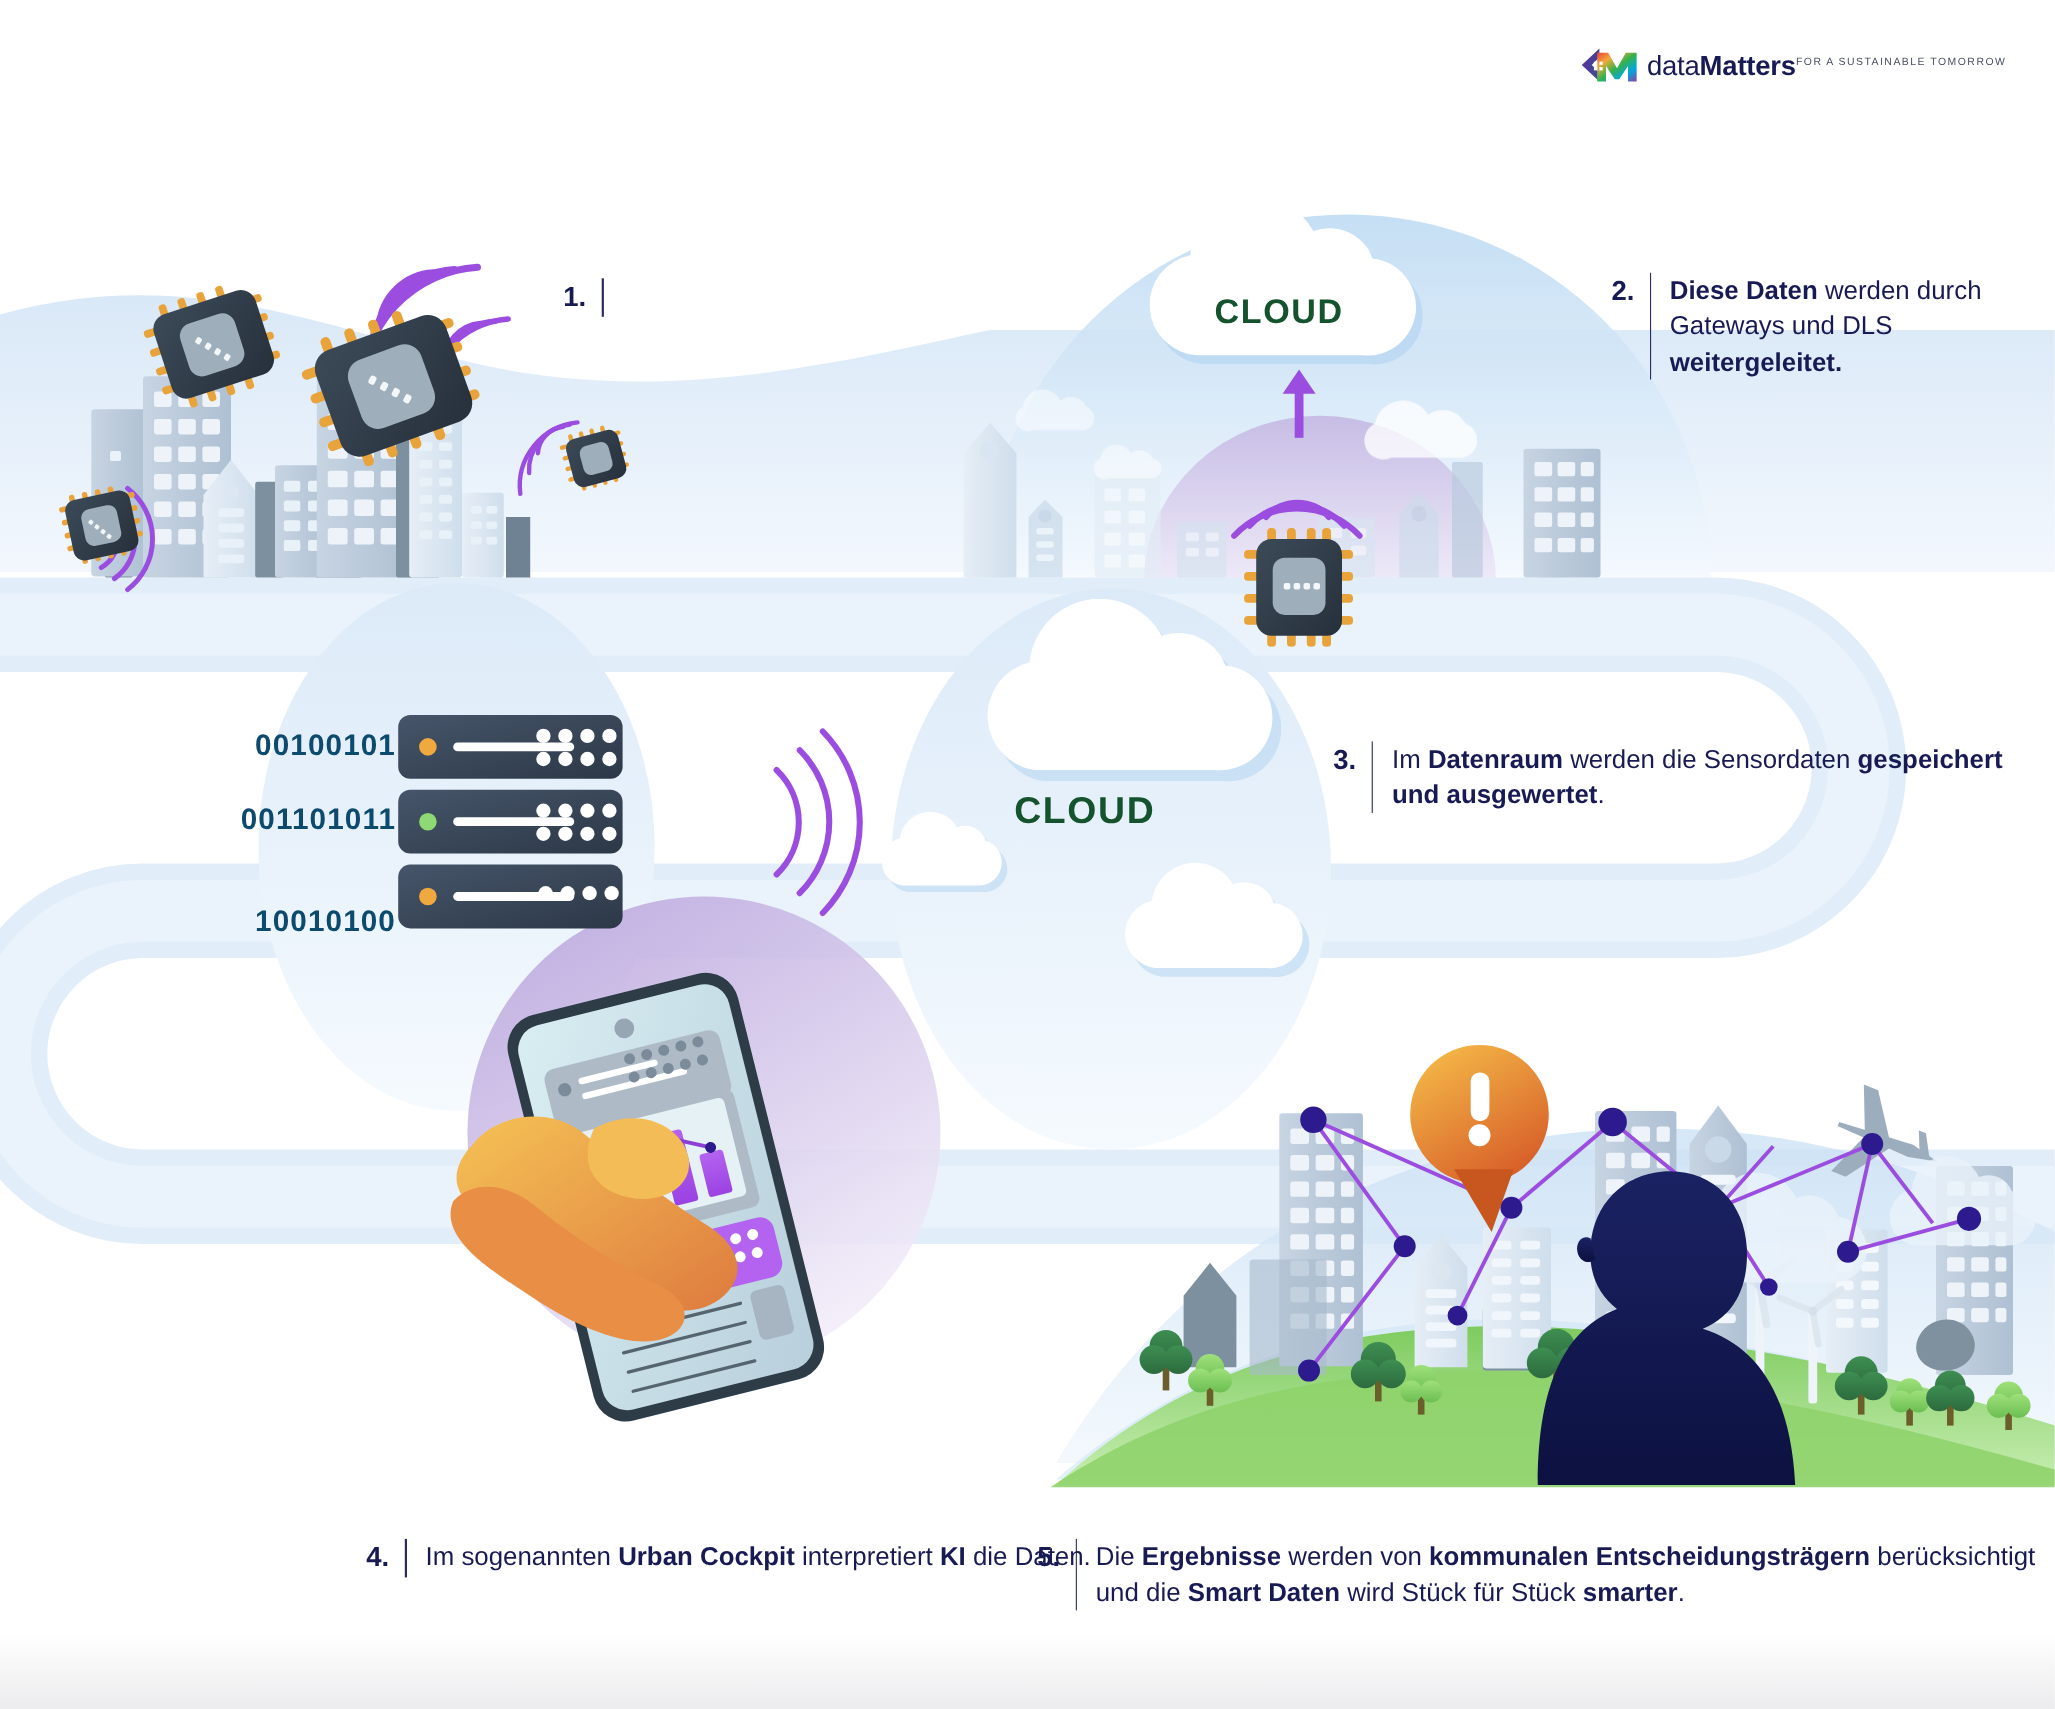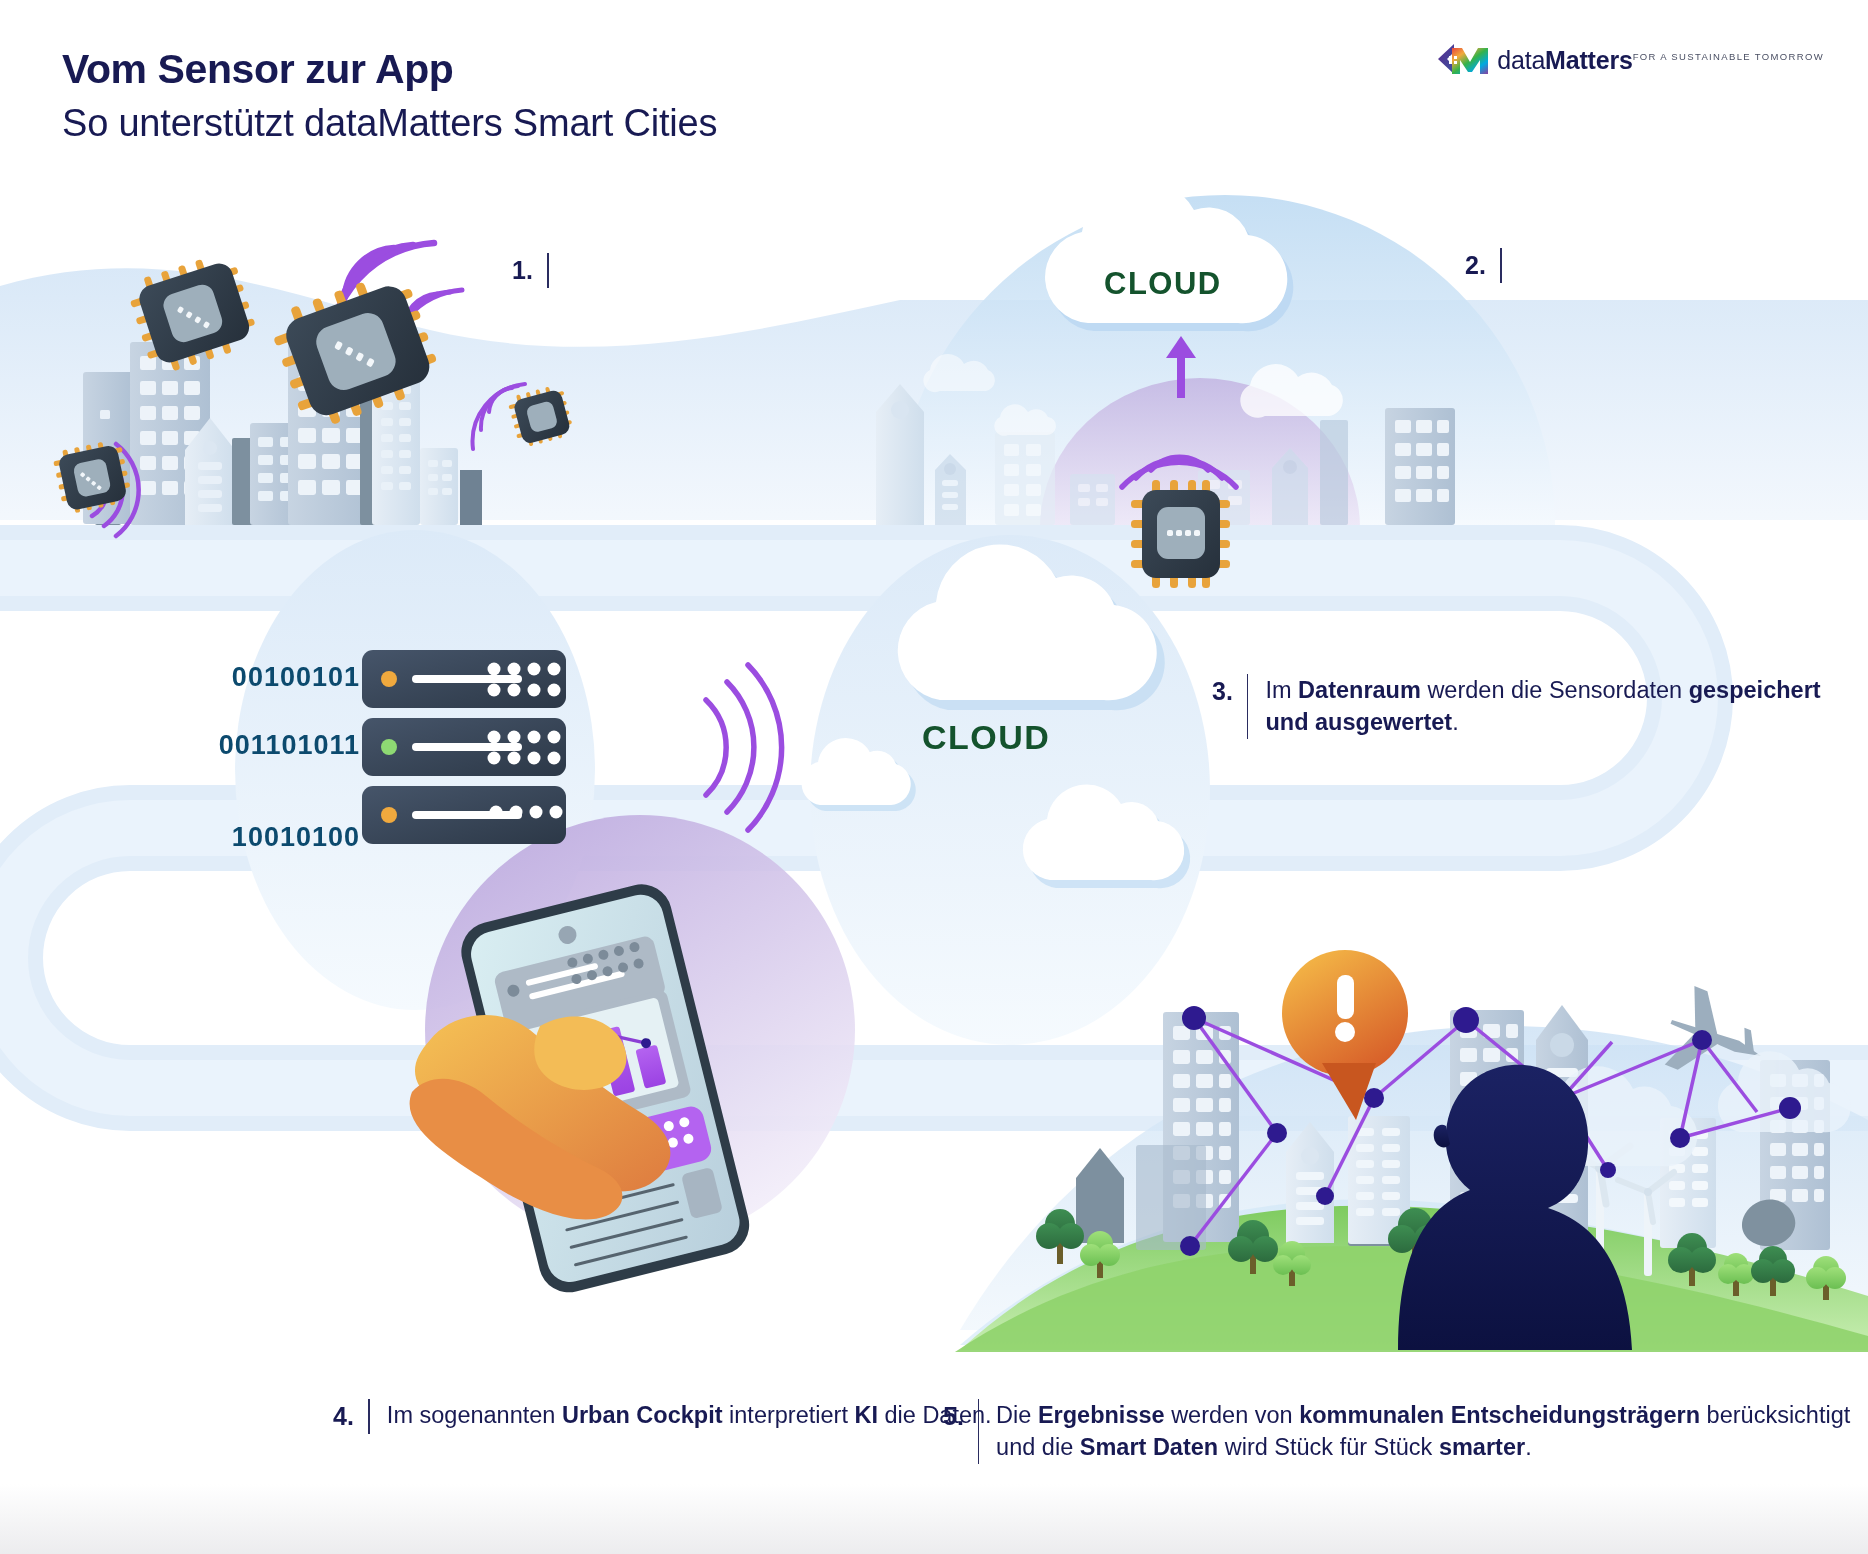--- a/index.html
+++ b/index.html
@@ -937,24 +937,20 @@
                  C 1452 1176 1444 1156 1446 1132
                  C 1449 1095 1475 1068 1512 1065
                  C 1556 1062 1586 1093 1588 1134
                  C 1590 1176 1572 1198 1548 1208
                  C 1598 1224 1628 1268 1632 1350 Z" fill="url(#gSil)"></path>
         <path d="M1446 1126 C 1440 1122 1432 1128 1434 1138 C 1436 1148 1446 1150 1450 1144 Z" fill="url(#gSil)"></path>
       </g>
     </g>
   </svg>
 
-  <div class="header">
-    <h1 class="h-title">Vom Sensor zur App</h1>
-    <h2 class="h-sub">So unterstützt dataMatters Smart Cities</h2>
-  </div>
 
   <div class="logo">
     <svg width="56" height="44" viewBox="0 0 56 44">
       <defs>
         <linearGradient id="gLogoM" x1="0" y1="0" x2="1" y2="1">
           <stop offset="0" stop-color="#E8453C"></stop>
             <stop offset="0.25" stop-color="#F2A93B"></stop>
           <stop offset="0.5" stop-color="#35B24A"></stop>
             <stop offset="0.75" stop-color="#00A9E0"></stop>
           <stop offset="1" stop-color="#8B3FA0"></stop>
@@ -979,20 +975,21 @@
     </span>
   </div>
 
   <div class="step" id="step-1">
     <span class="num">1.</span>
     <span class="rule"></span>
   </div>
   <div class="step" id="step-2">
     <span class="num">2.</span>
     <span class="rule"></span>
+    <span class="body"><b>Diese Daten</b><span> werden durch Gateways und DLS </span><b>weitergeleitet.</b></span>
   </div>
   <div class="step" id="step-3">
     <span class="num">3.</span>
     <span class="rule"></span>
     <span class="body"><span>Im </span><b>Datenraum</b><span> werden die Sensordaten </span><b>gespeichert und ausgewertet</b><span>.</span></span>
   </div>
   <div class="step" id="step-4">
     <span class="num">4.</span>
     <span class="rule"></span>
     <span class="body"><span>Im sogenannten </span><b>Urban Cockpit</b><span> interpretiert </span><b>KI</b><span> die Daten.</span></span>

